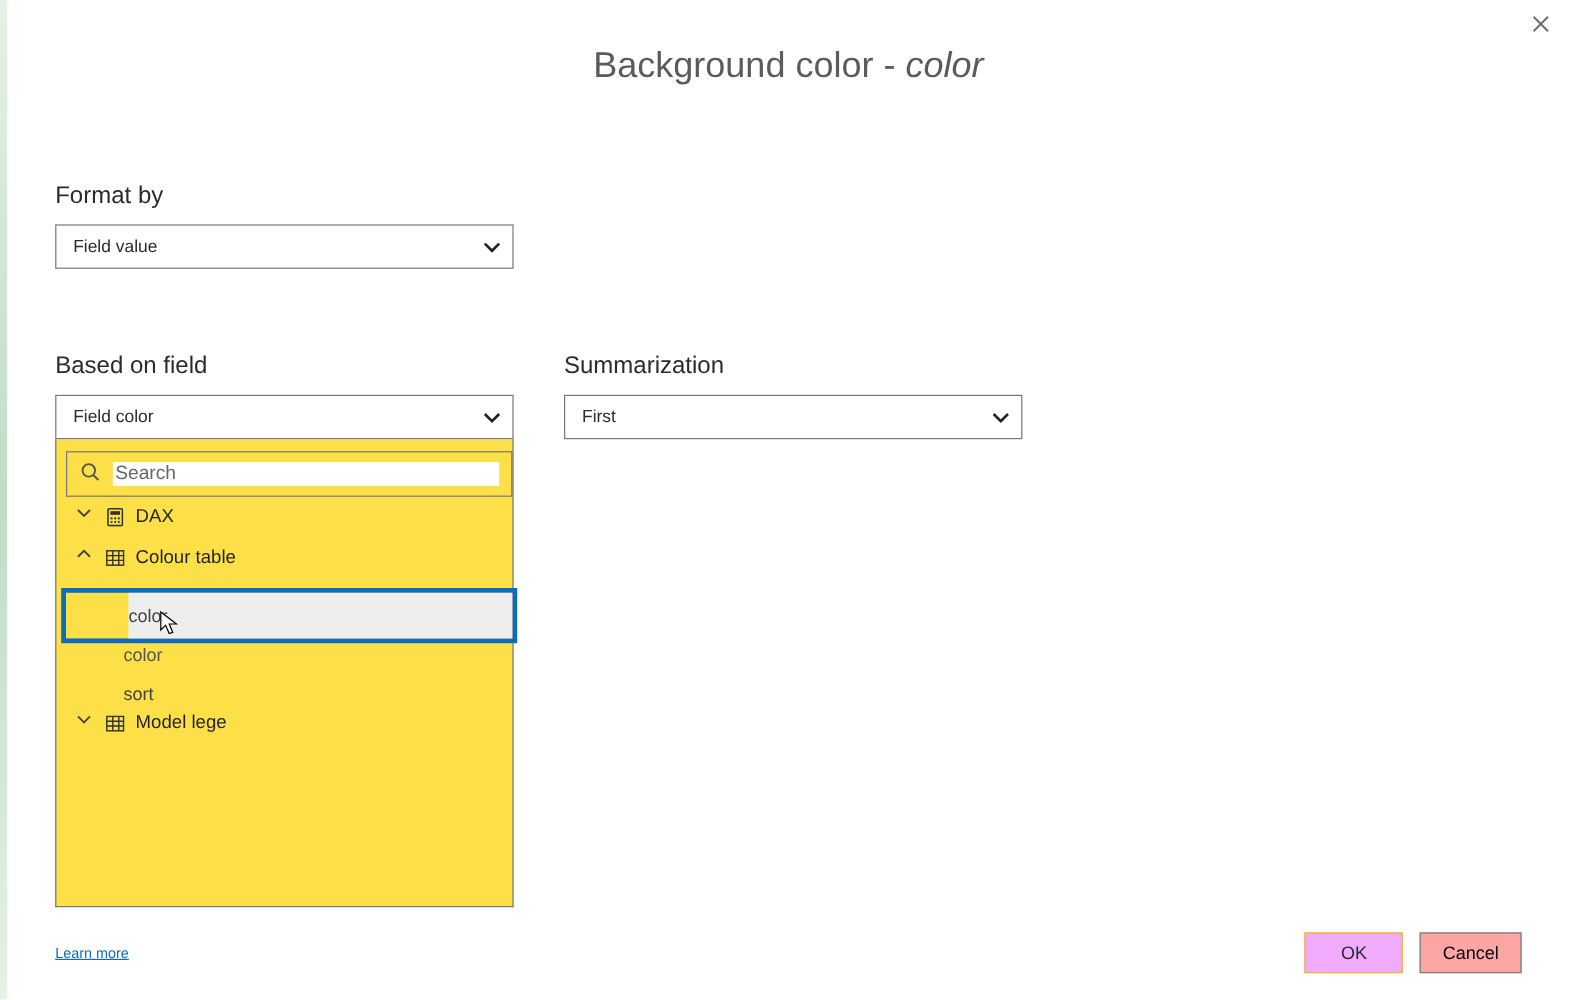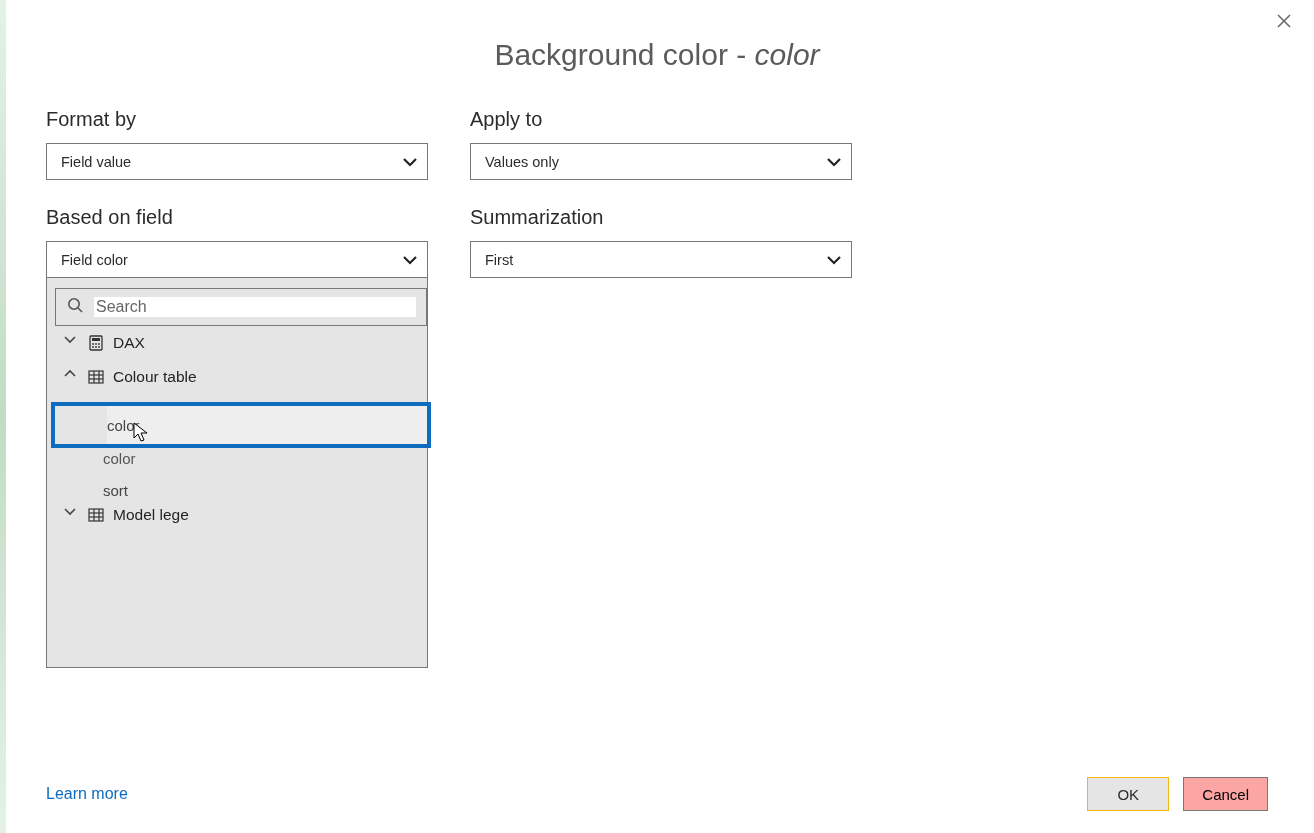--- a/index.html
+++ b/index.html
@@ -36,20 +36,21 @@
   .dlg-title em {
     font-style: italic;
     font-weight: 300;
   }
   .form-row {
     display: flex;
     gap: 42px;
   }
   .form-col {
     width: 382px;
+    margin-top: 44px;
   }
   .field-label {
     font-size: 20px;
     color: #2b2b2b;
     margin: 8px 0 12px 0;
   }
   .select-box {
     position: relative;
     border: 1px solid #777;
     height: 37px;
@@ -68,21 +69,21 @@
     transform: translateY(-50%);
     pointer-events: none;
   }
   .select-caret svg { display: block; }
   .field-stack { margin-bottom: 18px; text-align: right; }
 
   
   .dropdown-panel {
     border: 1px solid #777;
     border-top: none;
-    background: #e5e5e5;
+    background: #fde047;
     height: 390px;
     padding: 10px 0 8px 8px;
   }
   .search-wrap {
     border: 1px solid #777;
     height: 38px;
     display: flex;
     align-items: center;
     padding: 0 10px;
     gap: 10px;
@@ -150,36 +151,37 @@
   .footer {
     position: absolute;
     left: 46px;
     right: 46px;
     bottom: 22px;
     display: flex;
     align-items: center;
   }
   .learn-more {
     color: #0d6cbe;
-    font-size: 16px;
+    font-size: 12px;
+    text-decoration: underline;
     cursor: pointer;
   }
   .spacer { flex: 1; }
   .btn {
     min-width: 82px;
     height: 34px;
     font-size: 15px;
     border: 1px solid #777;
     background: #fca5a5;
     cursor: pointer;
     margin-left: 14px;
     padding: 0 18px;
   }
   .btn.primary {
-    background: #e5e5e5;
+    background: #f0abfc;
     border-color: #f2b80f;
     color: #2b2b2b;
   }
 
   
   .left-edge {
     position: absolute;
     left: 0; top: 0; bottom: 0;
     width: 6px;
     background: linear-gradient(180deg,#cfe6d2,#8fbf96,#cfe6d2);
@@ -211,33 +213,20 @@
         <div class="select-box">
           <span>Field value</span>
           <span class="select-caret">
             <svg width="14" height="10" viewBox="0 0 14 10">
                 <path d="M1 2 L7 8 L13 2" fill="none" stroke="#222" stroke-width="2.2"></path>
               </svg>
           </span>
         </div>
       </div>
     </div>
-    <div class="form-col">
-      <div class="field-label">Apply to</div>
-      <div class="field-stack">
-        <div class="select-box">
-          <span>Values only</span>
-          <span class="select-caret">
-            <svg width="14" height="10" viewBox="0 0 14 10">
-                <path d="M1 2 L7 8 L13 2" fill="none" stroke="#222" stroke-width="2.2"></path>
-              </svg>
-          </span>
-        </div>
-      </div>
-    </div>
   </div>
 
   <div class="form-row">
     <div class="form-col">
       <div class="field-label">Based on field</div>
       <div class="select-box">
         <span>Field color</span>
         <span class="select-caret">
           <svg width="14" height="10" viewBox="0 0 14 10">
               <path d="M1 2 L7 8 L13 2" fill="none" stroke="#222" stroke-width="2.2"></path>

